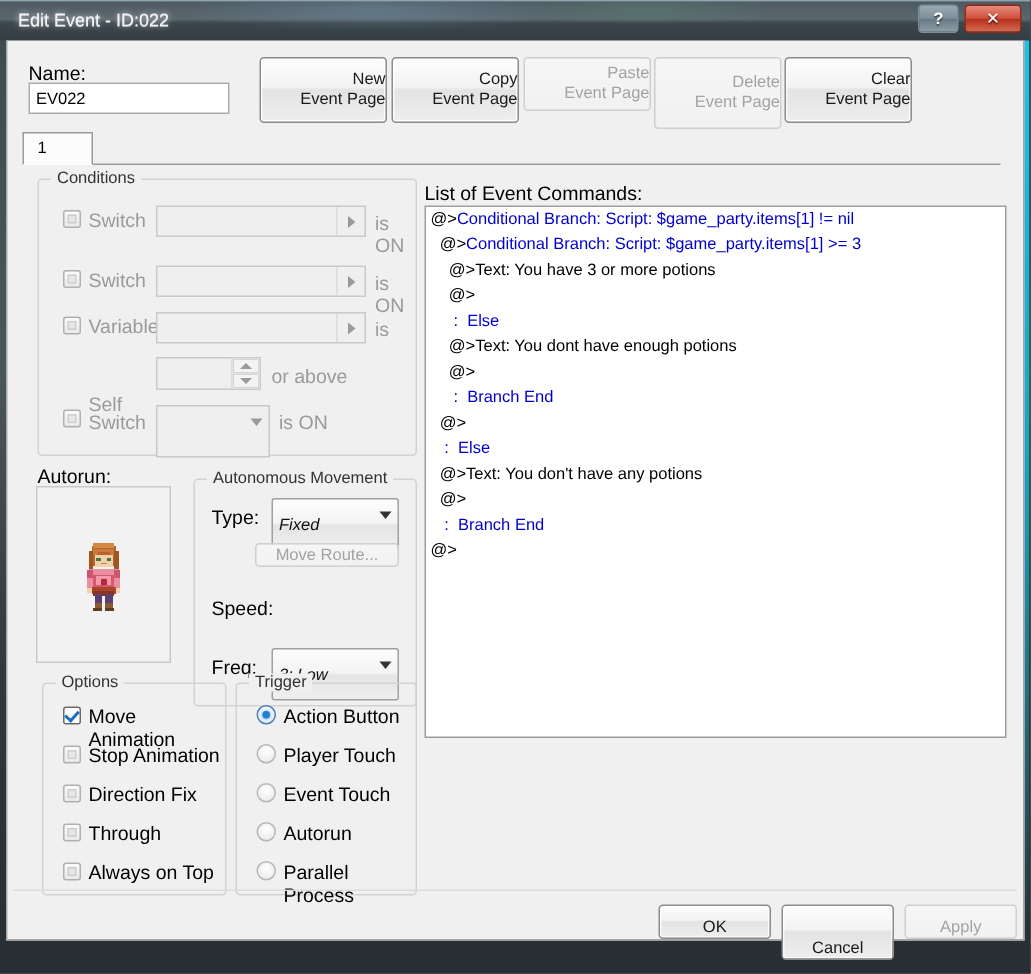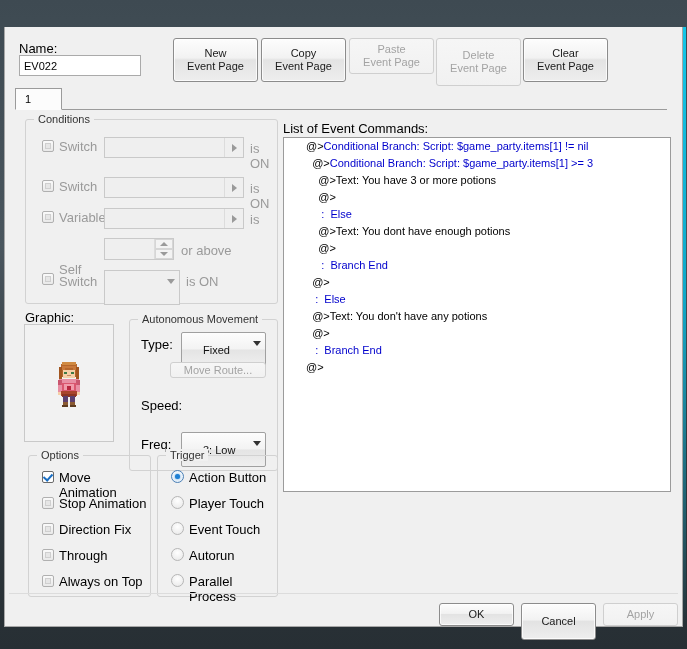--- a/index.html
+++ b/index.html
@@ -63,21 +63,21 @@
   .txtbox{
     box-sizing:border-box;background:#fff;border:1px solid #aaa;
     font-size:11px;color:#000;display:flex;align-items:center;padding-left:4px;
   }
 
   .btn{
     box-sizing:border-box;
     background:linear-gradient(180deg,#fdfdfd 0%,#f2f2f2 45%,#e3e3e3 50%,#eeeeee 100%);
     border:1px solid #8c8c8c;border-radius:3px;
     font-size:11px;color:#1a1a1a;
-    display:flex;flex-direction:column;align-items:center;justify-content:center;
+    display:flex;flex-direction:column;align-items:flex-end;justify-content:center;
     line-height:13px;cursor:default;
     box-shadow:inset 0 0 0 1px rgba(255,255,255,.75);
   }
   .btn.dis{color:#a3a3a3;border-color:#cfcfcf;
     background:linear-gradient(180deg,#f6f6f6 0%,#f1f1f1 100%);box-shadow:none;}
 
   .group{
     position:absolute;box-sizing:border-box;
     border:1px solid #d2d2d2;border-radius:3px;
   }
@@ -137,21 +137,21 @@
     border:1px solid #d6d6d6;box-sizing:border-box;background:#f3f3f3;}
   .spin .up::after{content:"";border-bottom:4px solid #9a9a9a;
     border-left:4px solid transparent;border-right:4px solid transparent;}
   .spin .dn::after{content:"";border-top:4px solid #9a9a9a;
     border-left:4px solid transparent;border-right:4px solid transparent;}
 
   .combo{
     position:absolute;box-sizing:border-box;height:35px;
     border:1px solid #a0a0a0;border-radius:2px;
     background:linear-gradient(180deg,#fdfdfd 0%,#f3f3f3 48%,#e4e4e4 52%,#efefef 100%);
-    display:flex;align-items:center;font-size:11px;color:#111;padding-left:21px;
+    display:flex;align-items:center;font-size:11px;color:#111;padding-left:4px;font-style:italic;
   }
   .combo .cd{
     position:absolute;right:4px;top:8px;
     border-top:5px solid #333;border-left:4px solid transparent;border-right:4px solid transparent;
   }
   .combo.flat{
     border:1px solid #c9c9c9;background:#efefef;border-radius:0;
   }
   .combo.flat .cd{border-top-color:#9a9a9a;}
 
@@ -161,46 +161,51 @@
   .tab{
     position:absolute;left:0;top:0;width:47px;height:22px;box-sizing:border-box;
     background:#fcfcfc;border:1px solid #9b9b9b;border-bottom:1px solid #fcfcfc;
     font-size:11px;color:#000;display:flex;align-items:center;padding-left:9px;
   }
 
   
   .cmdlist{
     position:absolute;left:278px;top:126px;width:388px;height:355px;
     box-sizing:border-box;background:#fff;border:1px solid #9b9b9b;
-    overflow:hidden;font-size:11px;padding-left:19px;
+    overflow:hidden;font-size:11px;
   }
   .cmdline{height:17px;line-height:17px;white-space:pre;color:#000;padding-left:3px;}
   .cmdline .blue{color:#0000cc;}
 
   
   .gfxbox{
     position:absolute;left:23px;top:327px;width:90px;height:118px;
     box-sizing:border-box;background:#f2f2f2;border:1px solid #c9c9c9;
     display:flex;align-items:center;justify-content:center;
   }
 
   .sep{position:absolute;left:5px;top:597px;width:677px;height:1px;background:#dcdcdc;}
 </style>
 </head>
 <body>
 
 <div class="window">
 
+  <div class="titlebar">
+    <div class="ttl">Edit Event - ID:022</div>
+    <div class="winbtn help">?</div>
+    <div class="winbtn close">✕</div>
+  </div>
 
   <div class="frameglow"></div>
 
   <div class="client">
 
     <div class="lbl" style="position:absolute;left:14px;top:14px;">Name:</div>
-    <div class="txtbox" style="position:absolute;left:14px;top:28px;width:122px;height:21px;text-align:center;">EV022</div>
+    <div class="txtbox" style="position:absolute;left:14px;top:28px;width:134px;height:21px;text-align:center;">EV022</div>
 
     <div class="btn" style="position:absolute;left:168px;top:11px;width:85px;height:44px;">
       <span>New</span>
       <span>Event Page</span>
     </div>
     <div class="btn" style="position:absolute;left:256px;top:11px;width:85px;height:44px;">
       <span>Copy</span>
       <span>Event Page</span>
     </div>
     <div class="btn dis" style="position:absolute;left:344px;top:11px;width:85px;height:36px;">
@@ -258,21 +263,21 @@
         <span>Self</span><br>
         <span>Switch</span>
       </div>
       <div class="combo flat" style="left:78px;top:150px;width:76px;">
         <span></span>
         <span class="cd"></span>
       </div>
       <div class="lbl dis" style="position:absolute;left:160px;top:154px;">is ON</div>
     </div>
 
-    <div class="lbl" style="position:absolute;left:20px;top:283px;">Graphic:</div>
+    <div class="lbl" style="position:absolute;left:20px;top:283px;">Autorun:</div>
     <div class="gfxbox" style="left:19px;top:297px;">
       <svg width="34" height="50" viewBox="0 0 34 50" shape-rendering="crispEdges">
 
         <rect x="9" y="6" width="16" height="13" fill="#b5662c"></rect>
         <rect x="7" y="9" width="3" height="12" fill="#a1551f"></rect>
         <rect x="24" y="9" width="3" height="12" fill="#a1551f"></rect>
         <rect x="10" y="4" width="14" height="3" fill="#d08a42"></rect>
 
         <rect x="11" y="11" width="12" height="9" fill="#f5cfa8"></rect>
         <rect x="12" y="14" width="3" height="2" fill="#3d7a46"></rect>

